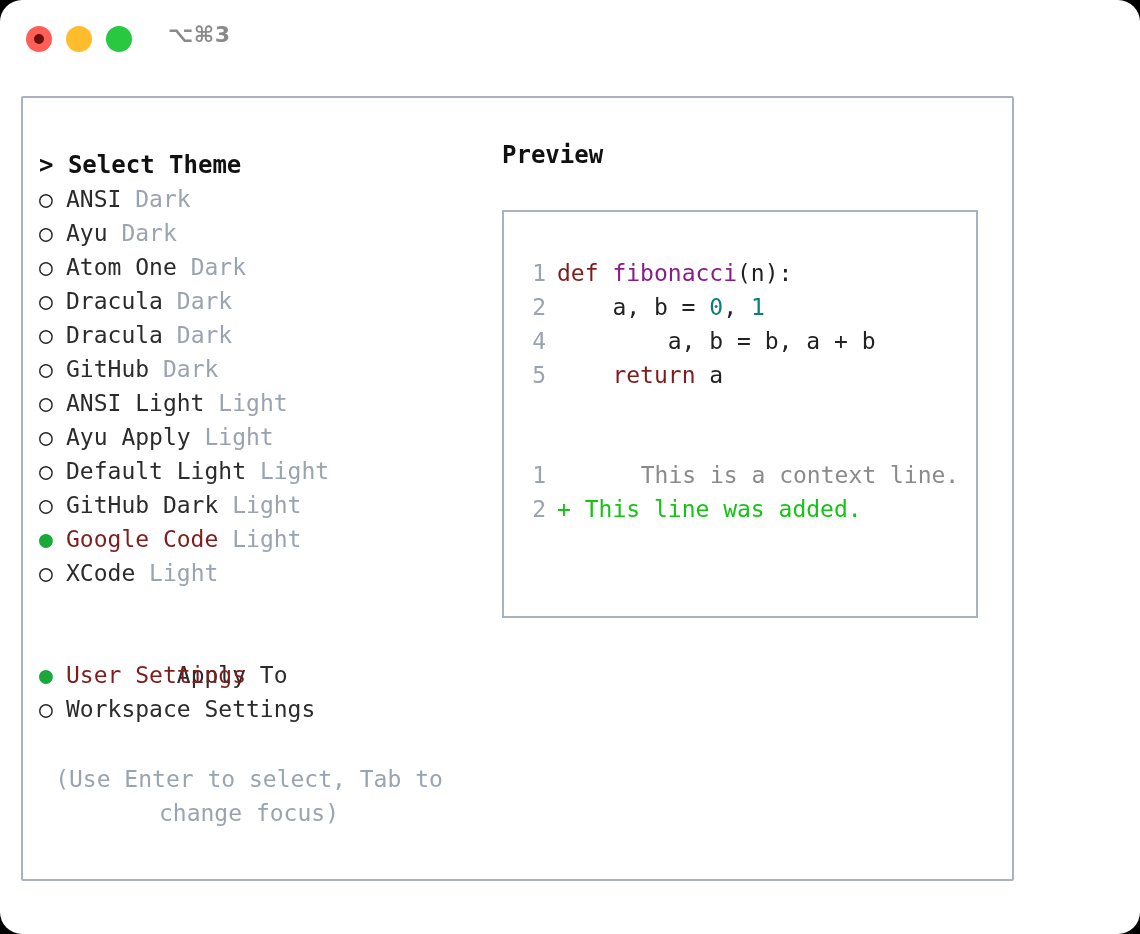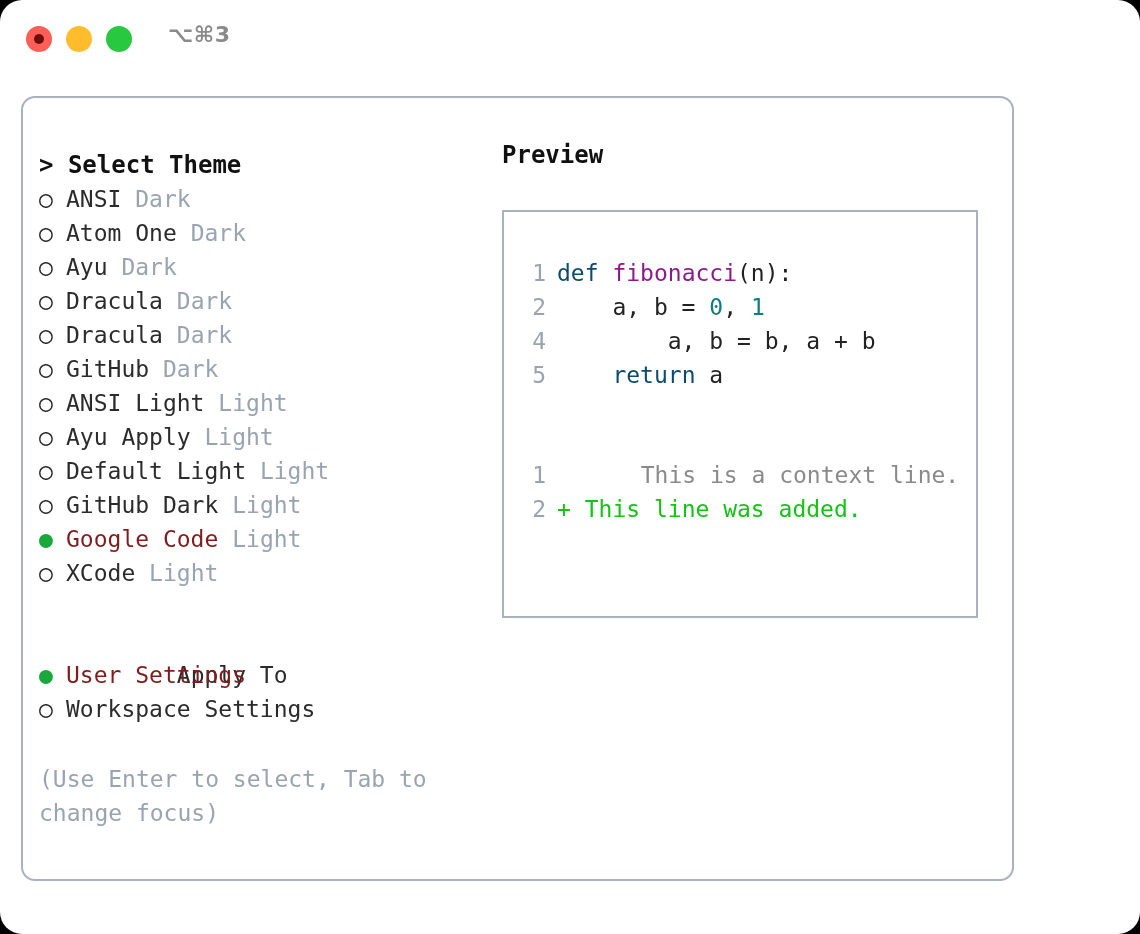--- a/index.html
+++ b/index.html
@@ -63,21 +63,21 @@
   }
 
   
   #frame {
     position: absolute;
     left: 21px;
     top: 96px;
     width: 993px;
     height: 785px;
     border: 2px solid #aab2c0;
-    border-radius: 14px;
+    border-radius: 2px;
     box-sizing: border-box;
     background: #ffffff;
   }
 
   
   #left-col {
     position: absolute;
     left: 16px;
     top: 50px;
     width: 440px;
@@ -111,20 +111,21 @@
 
   #hint {
     position: absolute;
     left: 16px;
     top: 664px;
     width: 420px;
     font-size: 23px;
     line-height: 34px;
     color: #9aa3b0;
     white-space: pre-wrap;
+    text-align: center;
   }
 
   
   #right-col {
     position: absolute;
     left: 479px;
     top: 40px;
     width: 490px;
   }
   #preview-title {
@@ -155,21 +156,21 @@
     white-space: pre;
     color: #222222;
   }
   .lnum {
     display: inline-block;
     width: 28px;
     text-align: right;
     color: #9aa3b0;
     margin-right: 11px;
   }
-  .kw  { color: #0c4a6e; }
+  .kw  { color: #7f1d1d; }
   .fn  { color: #8b1a8b; }
   .num { color: #0a7d7d; }
   .pn  { color: #222222; }
   .diff-ctx { color: #8a8a8a; margin-left: 28px; }
   .diff-del { color: #b01212; }
   .diff-del-mark { color: #e02020; }
   .diff-add { color: #14c414; }
 </style>
 </head>
 <body>
@@ -183,22 +184,22 @@
     <div class="dot" id="dot-green"></div>
     <div id="shortcut">⌥⌘3</div>
   </div>
 
   <div id="frame">
 
     <div id="left-col">
       <div class="row header-row">&gt; Select Theme</div>
       <div id="theme-list">
           <div class="row"><span class="marker">○</span><span class="label">ANSI</span><span> </span><span class="tag">Dark</span></div>
+          <div class="row"><span class="marker">○</span><span class="label">Ayu</span><span> </span><span class="tag">Dark</span></div>
           <div class="row"><span class="marker">○</span><span class="label">Atom One</span><span> </span><span class="tag">Dark</span></div>
-          <div class="row"><span class="marker">○</span><span class="label">Ayu</span><span> </span><span class="tag">Dark</span></div>
           <div class="row"><span class="marker">○</span><span class="label">Dracula</span><span> </span><span class="tag">Dark</span></div>
           <div class="row"><span class="marker">○</span><span class="label">Dracula</span><span> </span><span class="tag">Dark</span></div>
           <div class="row"><span class="marker">○</span><span class="label">GitHub</span><span> </span><span class="tag">Dark</span></div>
           <div class="row"><span class="marker">○</span><span class="label">ANSI Light</span><span> </span><span class="tag">Light</span></div>
           <div class="row"><span class="marker">○</span><span class="label">Ayu Apply</span><span> </span><span class="tag">Light</span></div>
           <div class="row"><span class="marker">○</span><span class="label">Default Light</span><span> </span><span class="tag">Light</span></div>
           <div class="row"><span class="marker">○</span><span class="label">GitHub Dark</span><span> </span><span class="tag">Light</span></div>
           <div class="row selected"><span class="marker">●</span><span class="label">Google Code</span><span> </span><span class="tag">Light</span></div>
           <div class="row"><span class="marker">○</span><span class="label">XCode</span><span> </span><span class="tag">Light</span></div>
         </div>

